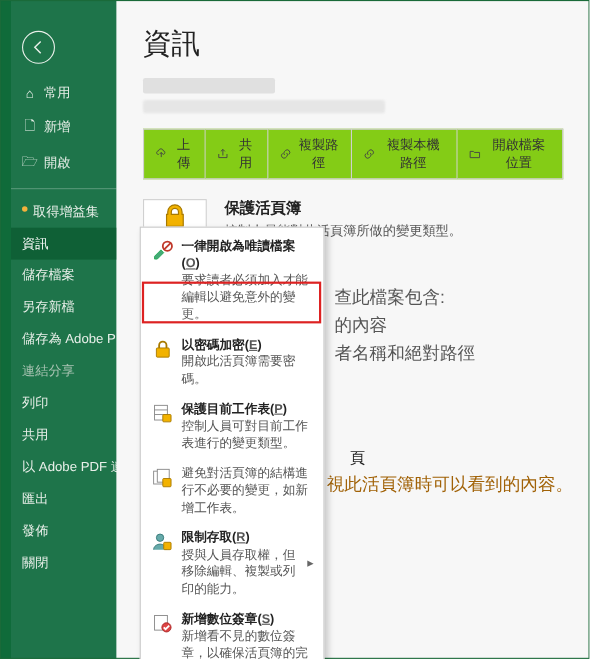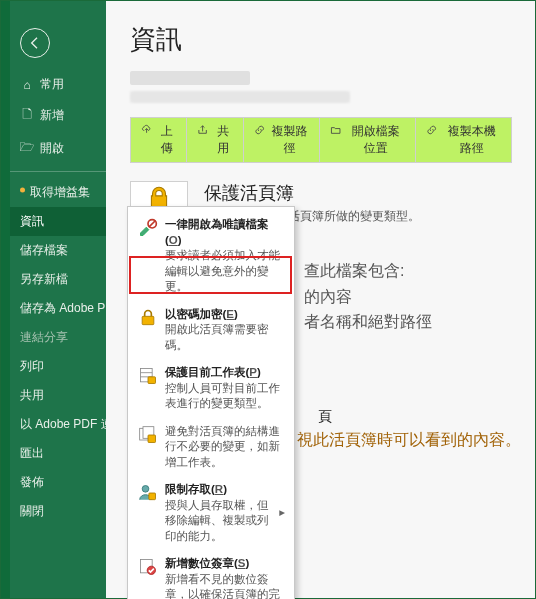--- a/index.html
+++ b/index.html
@@ -59,39 +59,39 @@
     padding:22px 24px 0 24px;
     overflow:hidden;
   }
   h1.page-title { font-size:26px; font-weight:400; color:#222; margin-bottom:14px; }
   .doc-line { height:14px; background:#e0e0e0; border-radius:2px; }
   .doc-title { width:120px; margin-bottom:6px; }
   .doc-path  { width:220px; height:12px; filter:blur(1px); opacity:.7; margin-bottom:14px;}
 
   .action-row { display:flex; gap:0; margin-bottom:18px; }
   .action-btn {
-    display:flex; align-items:flex-start; gap:5px;
+    display:flex; align-items:center; gap:5px;
     padding:5px 10px; font-size:12px;
-    border:1px solid #cfcfcf; background:#bef264; color:#333;
+    border:1px solid #cfcfcf; background:#84cc16; color:#333;
     cursor:pointer;
   }
   .action-btn:not(:first-child){ border-left:none; }
   .action-btn svg{ width:14px; height:14px; }
 
   .protect-row { display:flex; gap:16px; align-items:flex-start; }
   .big-btn {
     width:58px; height:62px;
     border:1px solid #d0d0d0; background:#fff;
     display:flex; flex-direction:column; align-items:center; justify-content:center;
     font-size:11px; color:#333; cursor:pointer; line-height:1.2;
     text-align:center;
   }
   .big-btn .bi-icon svg{ width:26px; height:26px; }
   .big-btn small{ font-size:10px; }
-  .protect-text h3{ font-size:18px; font-weight:400; color:#222; margin-bottom:3px;}
+  .protect-text h3{ font-size:14px; font-weight:700; color:#222; margin-bottom:3px;}
   .protect-text p{ font-size:12px; color:#555; }
 
   
   .menu {
     position:absolute;
     left:127px; top:206px;
     width:168px;
     background:#fff;
     border:1px solid #c8c8c8;
     box-shadow:3px 3px 6px rgba(0,0,0,.2);
@@ -209,29 +209,29 @@
       <span>共用</span>
     </button>
     <button class="action-btn">
       <svg viewBox="0 0 24 24">
           <path fill="none" stroke="#444" stroke-width="1.8" d="M10 14a5 5 0 010-7l2-2a5 5 0 017 7l-1 1M14 10a5 5 0 010 7l-2 2a5 5 0 01-7-7l1-1"></path>
         </svg>
       <span>複製路徑</span>
     </button>
     <button class="action-btn">
       <svg viewBox="0 0 24 24">
+          <path fill="none" stroke="#444" stroke-width="1.8" d="M10 14a5 5 0 010-7l2-2a5 5 0 017 7l-1 1M14 10a5 5 0 010 7l-2 2a5 5 0 01-7-7l1-1"></path>
+        </svg>
+      <span>複製本機路徑</span>
+    </button>
+    <button class="action-btn">
+      <svg viewBox="0 0 24 24">
           <path fill="none" stroke="#444" stroke-width="1.8" d="M3 7h6l2 2h10v10H3z"></path>
         </svg>
       <span>開啟檔案位置</span>
-    </button>
-    <button class="action-btn">
-      <svg viewBox="0 0 24 24">
-          <path fill="none" stroke="#444" stroke-width="1.8" d="M10 14a5 5 0 010-7l2-2a5 5 0 017 7l-1 1M14 10a5 5 0 010 7l-2 2a5 5 0 01-7-7l1-1"></path>
-        </svg>
-      <span>複製本機路徑</span>
     </button>
   </div>
 
   <div class="protect-row">
     <button class="big-btn">
       <span class="bi-icon">
         <svg viewBox="0 0 24 24">
             <path fill="#f2b200" stroke="#a87a00" stroke-width="1" d="M6 10V8a6 6 0 1112 0v2h1v10H5V10zM9 10h6V8a3 3 0 00-6 0z"></path>
           </svg>
       </span>

